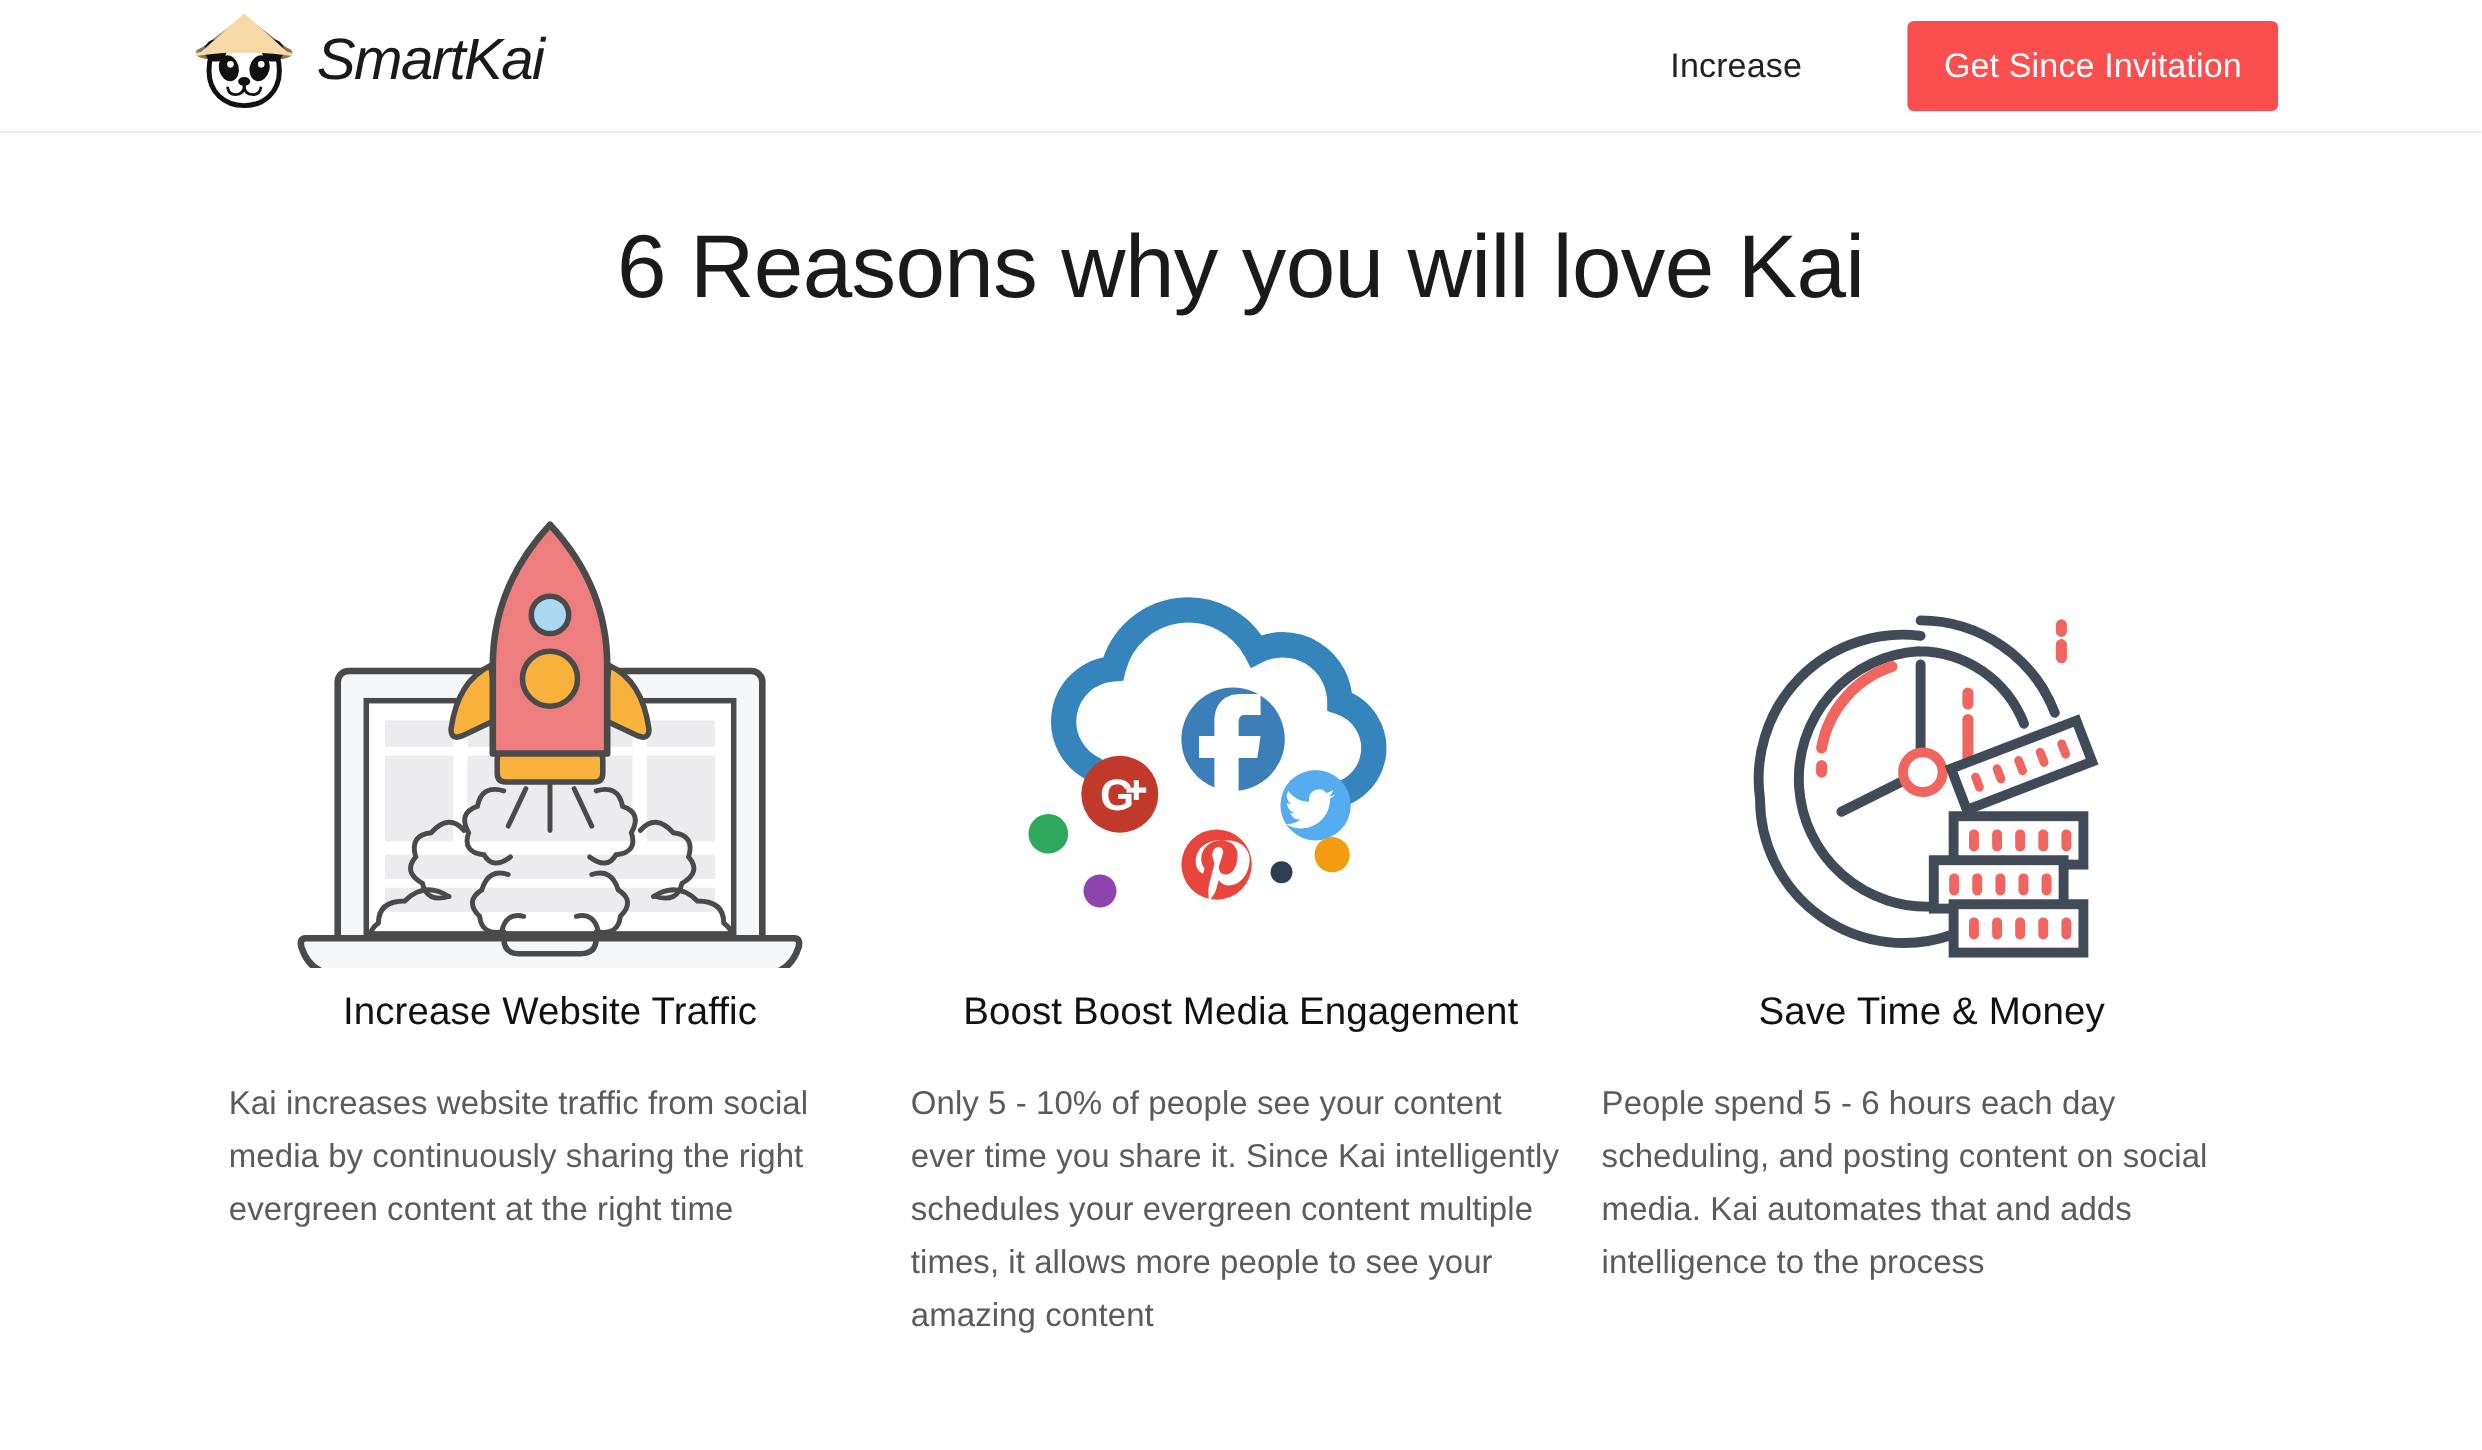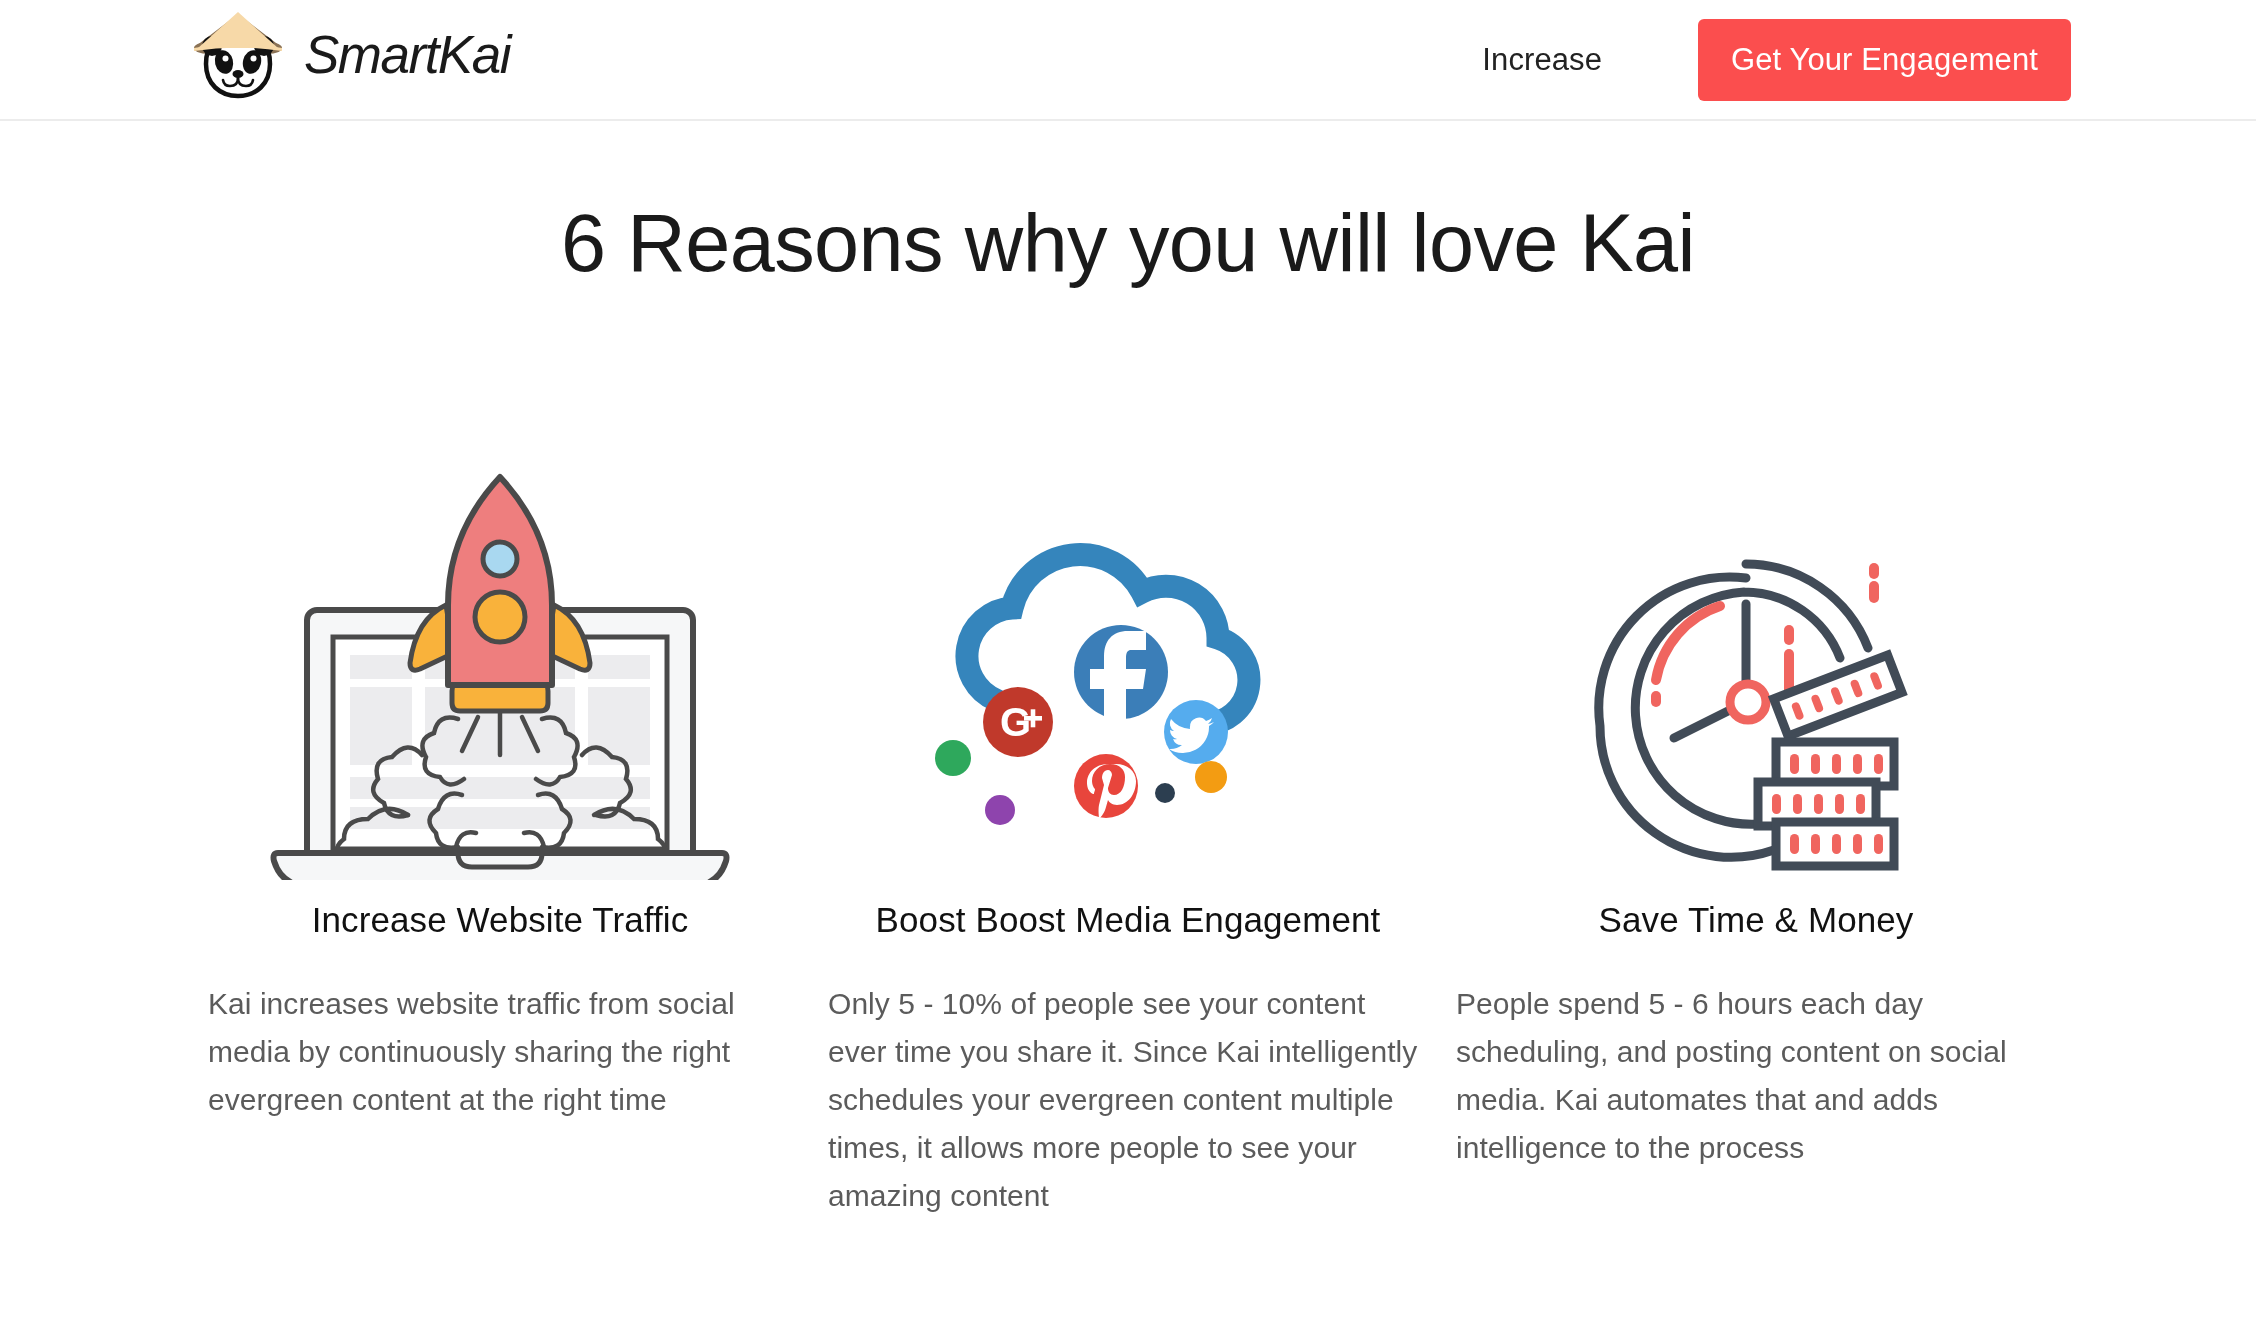--- a/index.html
+++ b/index.html
@@ -14,21 +14,21 @@
   
   .site-header {
     position: relative;
     width: 2256px;
     height: 121px;
     background: #ffffff;
     border-bottom: 2px solid #ececec;
   }
   .brand {
     position: absolute;
-    left: 186px;
+    left: 170px;
     top: 4px;
     display: flex;
     align-items: center;
     gap: 14px;
     height: 100px;
     cursor: pointer;
   }
   .brand-mark { width: 104px; height: 96px; display: block; flex: none; }
   .brand-name {
     font-size: 53px;
@@ -154,21 +154,21 @@
 
       <ellipse cx="52" cy="68" rx="5.5" ry="4" fill="#111111"></ellipse>
       <path d="M52 72 Q52 80 44 80 Q38 80 37 74" fill="none" stroke="#111111" stroke-width="2.6" stroke-linecap="round"></path>
       <path d="M52 72 Q52 80 60 80 Q66 80 67 74" fill="none" stroke="#111111" stroke-width="2.6" stroke-linecap="round"></path>
     </svg>
     <span class="brand-name">SmartKai</span>
   </a>
 
   <nav class="nav-right">
     <a class="nav-link">Increase</a>
-    <button class="cta-button">Get Your Engagement</button>
+    <button class="cta-button">Get Since Invitation</button>
   </nav>
 </header>
 
 <h1 class="section-title">6 Reasons why you will love Kai</h1>
 
 <section class="features">
 
   <article class="feature-card card-1">
     <div class="feature-art">
       <svg width="500" height="425" viewBox="0 0 500 425">

